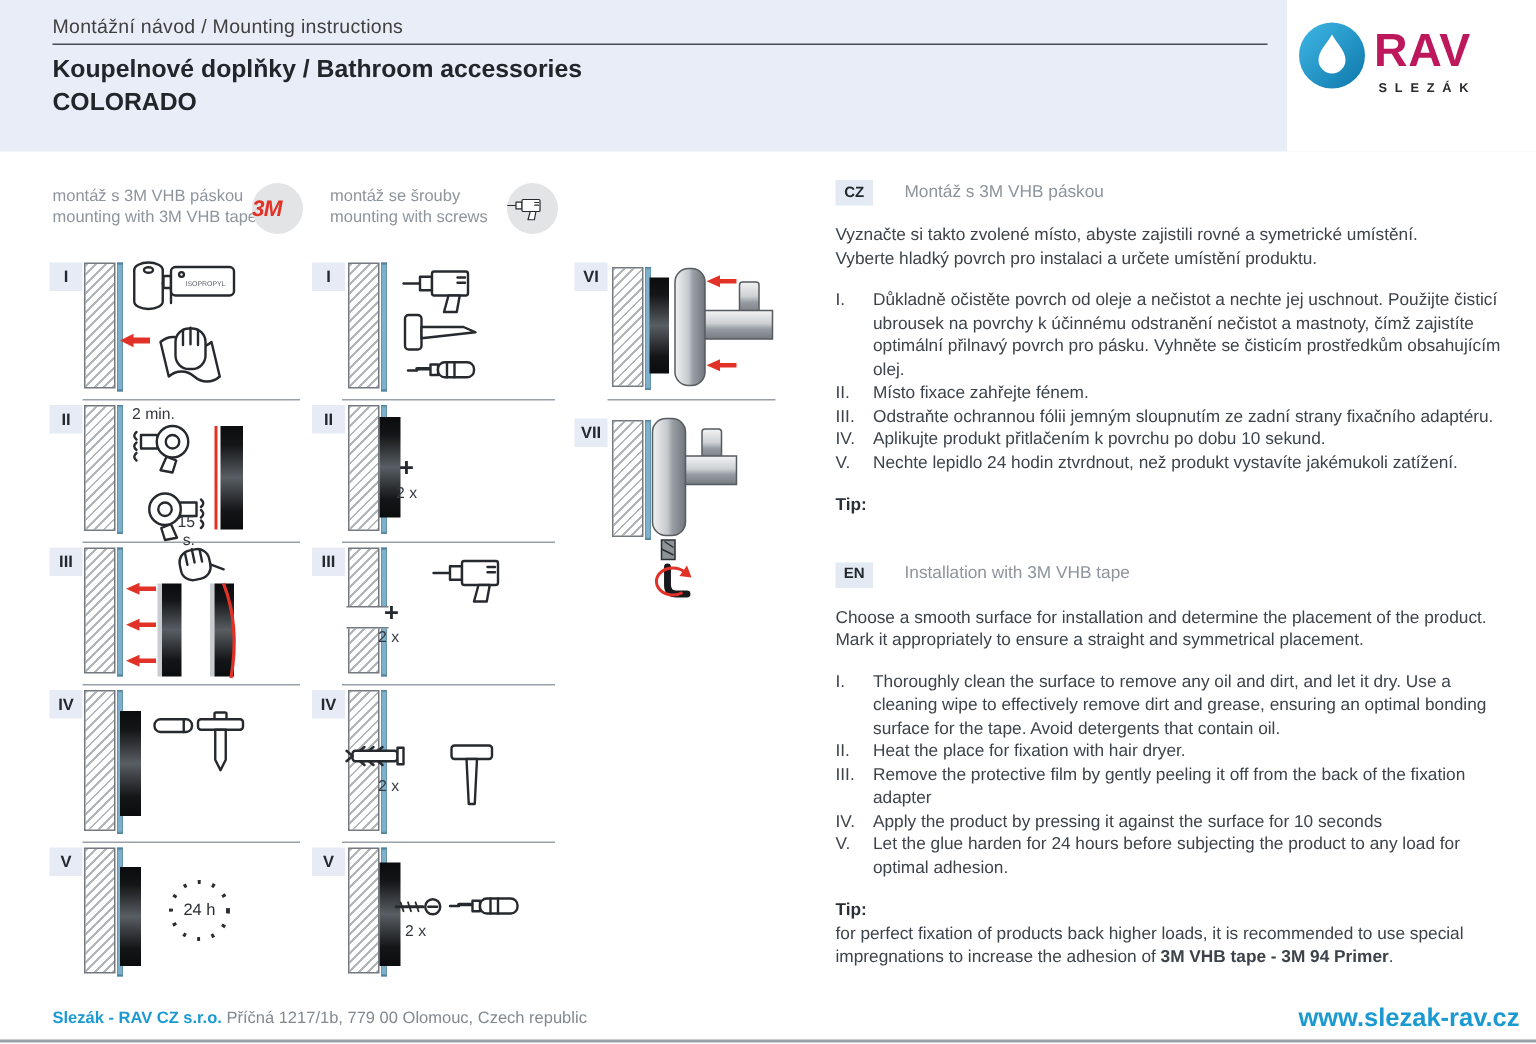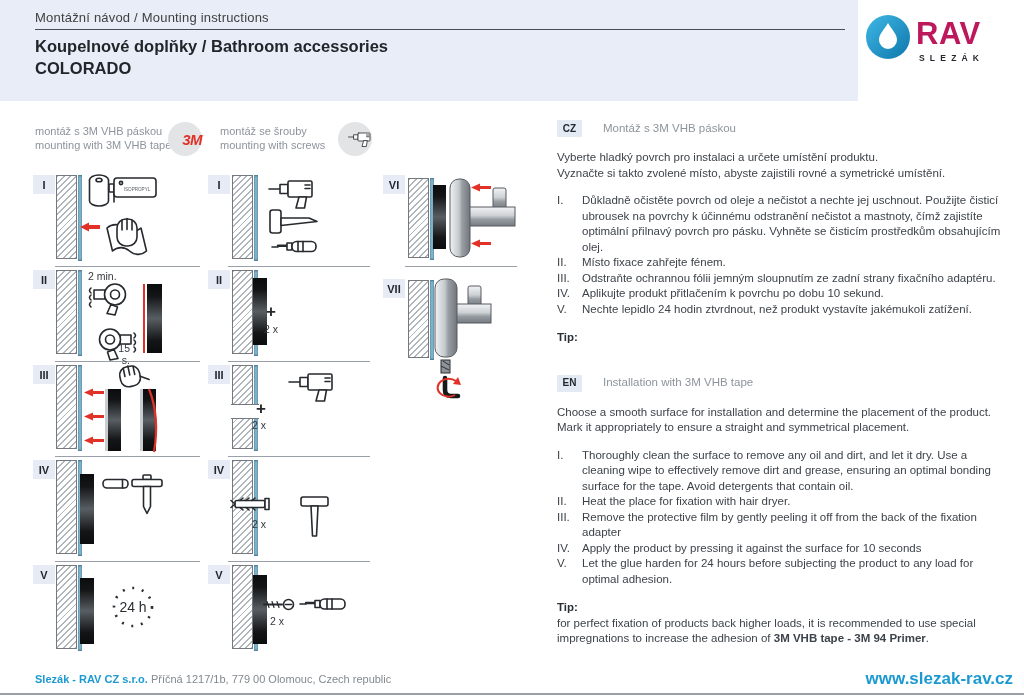--- a/index.html
+++ b/index.html
@@ -13,36 +13,36 @@
   .head-rule{position:absolute;left:35px;top:29px;width:810px;height:1px;background:#474c52;}
   .title{position:absolute;left:35px;top:37px;font-size:16.5px;font-weight:bold;color:#22262b;}
   .subtitle{position:absolute;left:35px;top:59px;font-size:16.5px;font-weight:bold;color:#22262b;}
   .logo-box{position:absolute;left:858px;top:0;width:166px;height:101px;background:#fff;}
   .logo-brand{position:absolute;left:58px;top:16px;font-size:31px;font-weight:bold;color:#be185d;letter-spacing:.5px;}
   .logo-sub{position:absolute;left:61px;top:53px;font-size:8.5px;font-weight:bold;color:#26292d;letter-spacing:5.2px;}
 
   
   .col-head{position:absolute;font-size:11px;line-height:14px;color:#8d949c;font-weight:500;}
   .circle-badge{position:absolute;width:34px;height:34px;border-radius:50%;background:#e3e4e6;
-                display:flex;align-items:center;justify-content:flex-end;}
+                display:flex;align-items:center;justify-content:flex-start;}
   .tm{color:#e23227;font-weight:bold;font-style:italic;font-size:15px;letter-spacing:-.5px;}
 
   
   .stepbadge{position:absolute;width:22px;height:19px;background:#e6ebf5;color:#23282e;
              font-weight:bold;font-size:11px;display:flex;align-items:center;justify-content:center;}
   .wall{position:absolute;width:21px;box-sizing:border-box;border:1px solid #74797f;
         background:repeating-linear-gradient(135deg,#b0b5ba 0 1.4px,#ffffff 1.4px 4.4px);}
   .strip{position:absolute;width:4px;background:#7fb0cb;border-top:1px solid #55829c;border-bottom:1px solid #55829c;box-shadow:inset 0 0 0 .5px #5b8aa3;}
   .divider{position:absolute;height:1px;background:#9aa0a7;}
   .blackbar{position:absolute;background:linear-gradient(180deg,#0b0c0d 0%,#141517 18%,#585e63 50%,#141517 82%,#0b0c0d 100%);}
   .filmedge{position:absolute;background:#c9ccd0;}
   .redline{position:absolute;background:#e23227;}
   .diag-label{position:absolute;font-size:10.5px;color:#33383e;}
   .plus{position:absolute;font-size:17px;font-weight:bold;color:#26292d;line-height:1;}
-  .clock-label{position:absolute;font-size:14px;color:#2a2e33;display:flex;align-items:center;justify-content:center;}
+  .clock-label{position:absolute;font-size:11px;color:#2a2e33;display:flex;align-items:center;justify-content:center;}
   svg.icon{position:absolute;overflow:visible;}
   .ink{stroke:#26292d;stroke-width:1.6;fill:#fff;stroke-linejoin:round;stroke-linecap:round;}
   .ink-n{stroke:#26292d;stroke-width:1.6;fill:none;stroke-linejoin:round;stroke-linecap:round;}
   .red-f{fill:#e23227;stroke:none;}
   .red-s{stroke:#e23227;fill:none;}
 
   
   .instr{position:absolute;left:557px;top:120px;width:456px;font-size:11.5px;line-height:15.5px;color:#3d434a;}
   .lang-row{display:flex;align-items:center;}
   .lang-badge{width:25px;height:17px;background:#e4eaf4;color:#23282e;font-size:10px;font-weight:bold;
@@ -398,22 +398,22 @@
     </g>
   </svg>
 
   <div class="instr">
 
     <div class="lang-row">
       <span class="lang-badge">CZ</span>
       <span class="sec-heading">Montáž s 3M VHB páskou</span>
     </div>
     <div class="intro">
+      <div>Vyznačte si takto zvolené místo, abyste zajistili rovné a symetrické umístění.</div>
       <div>Vyberte hladký povrch pro instalaci a určete umístění produktu.</div>
-      <div>Vyznačte si takto zvolené místo, abyste zajistili rovné a symetrické umístění.</div>
     </div>
     <div class="ilist">
       <div class="li">
           <span class="num">I.</span>
           <span class="txt">Důkladně očistěte povrch od oleje a nečistot a nechte jej uschnout. Použijte čisticí ubrousek na povrchy k účinnému odstranění nečistot a mastnoty, čímž zajistíte optimální přilnavý povrch pro pásku. Vyhněte se čisticím prostředkům obsahujícím olej.</span>
         </div>
       <div class="li">
           <span class="num">II.</span>
           <span class="txt">Místo fixace zahřejte fénem.</span>
         </div>

